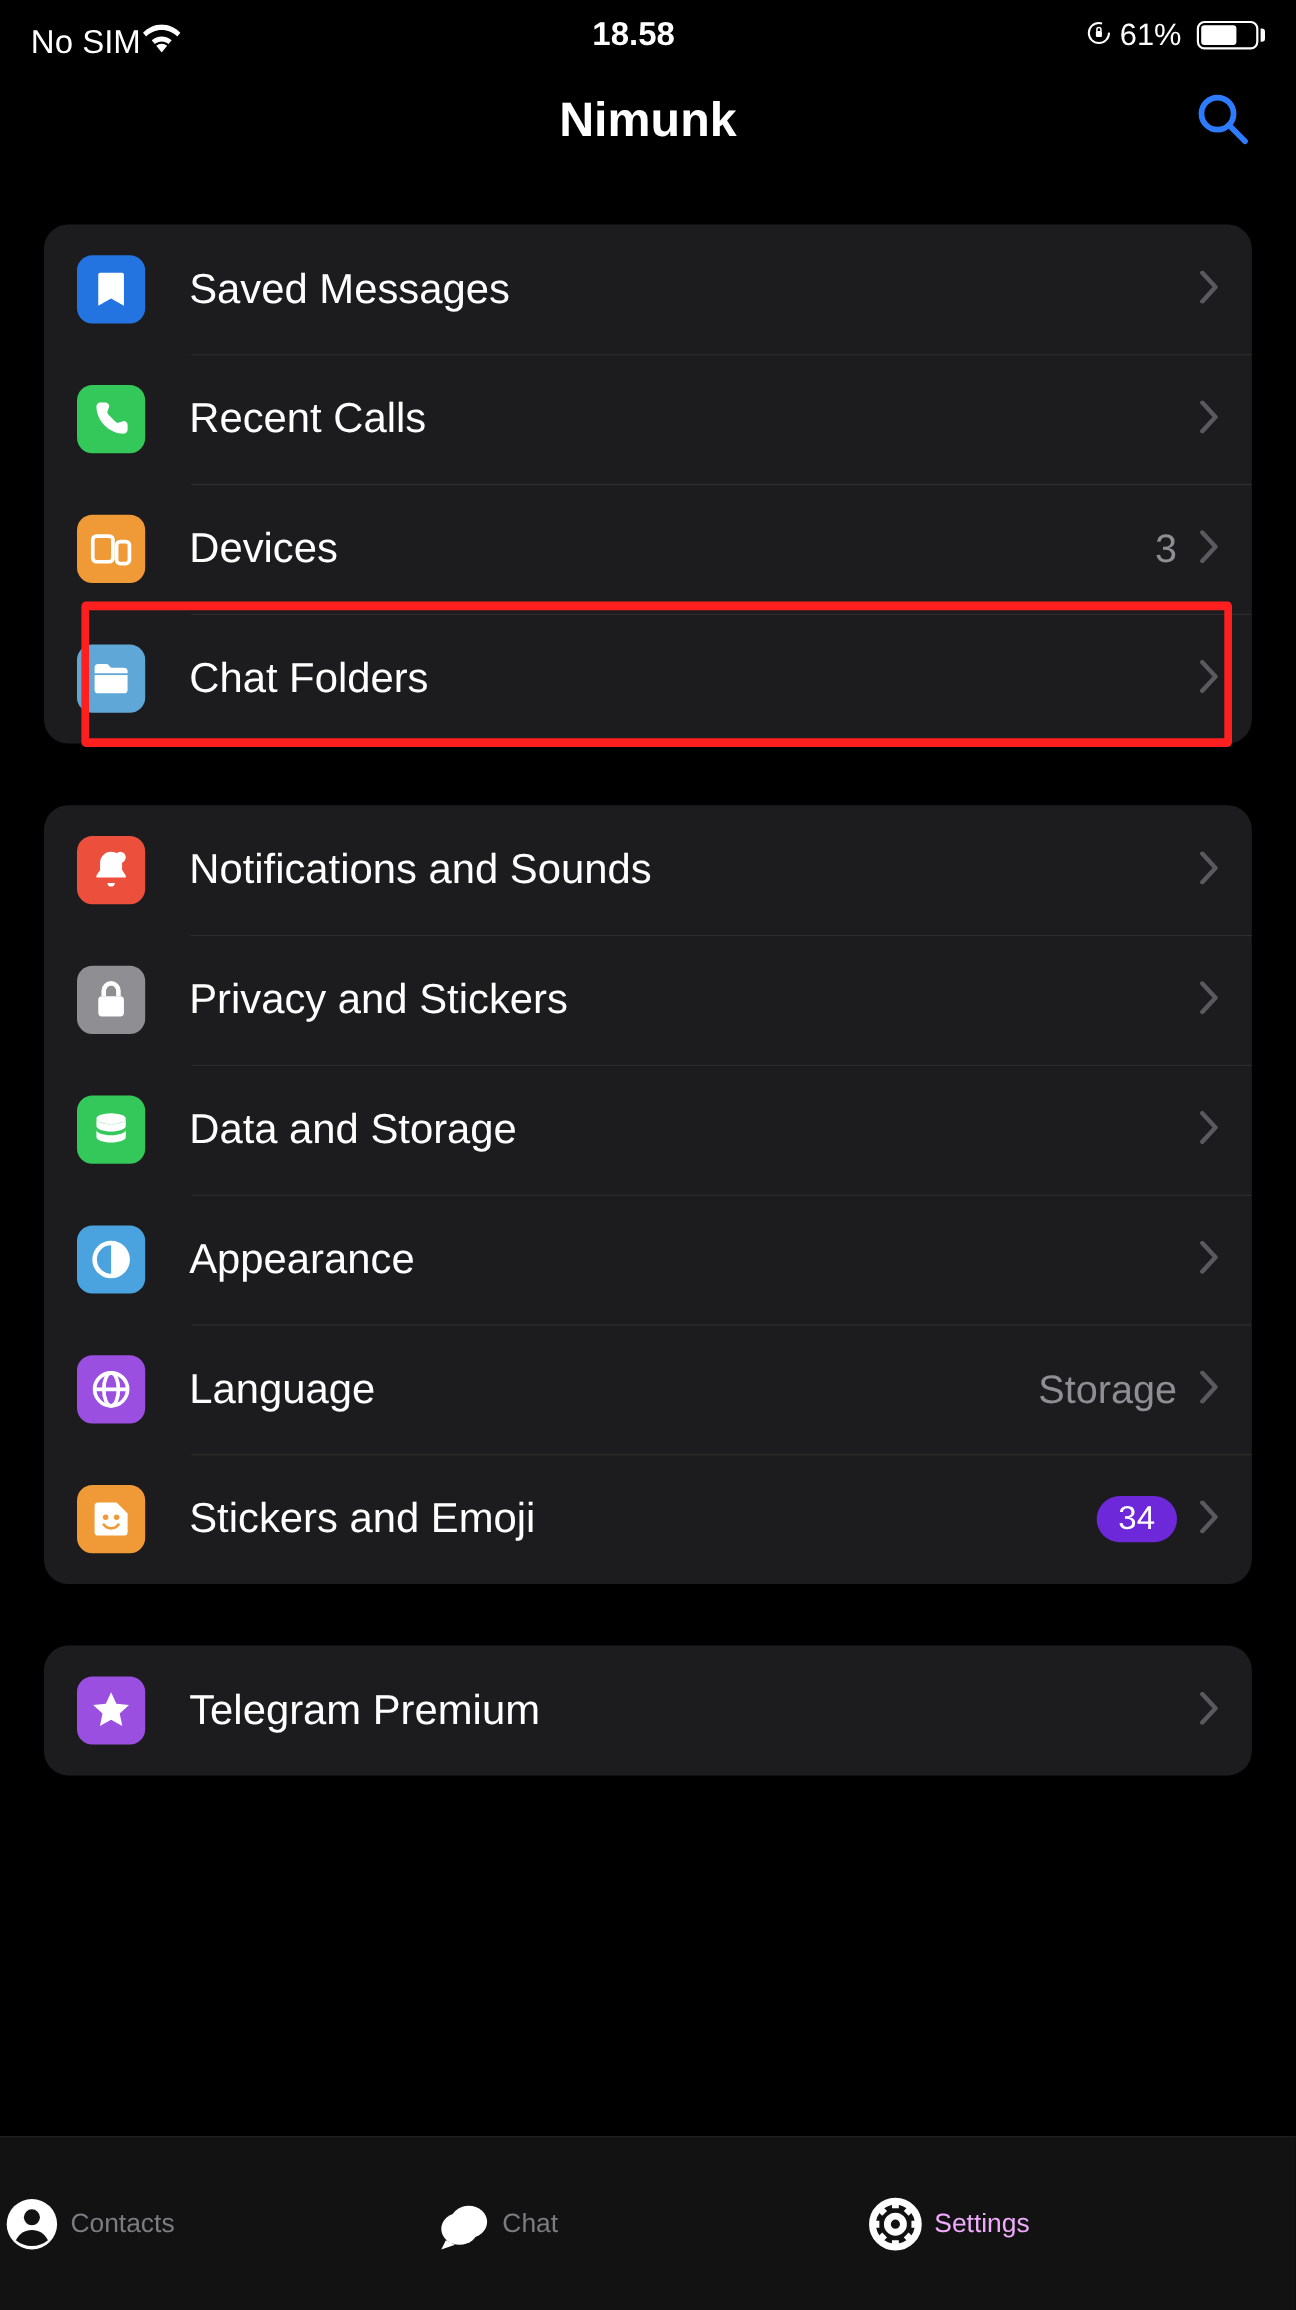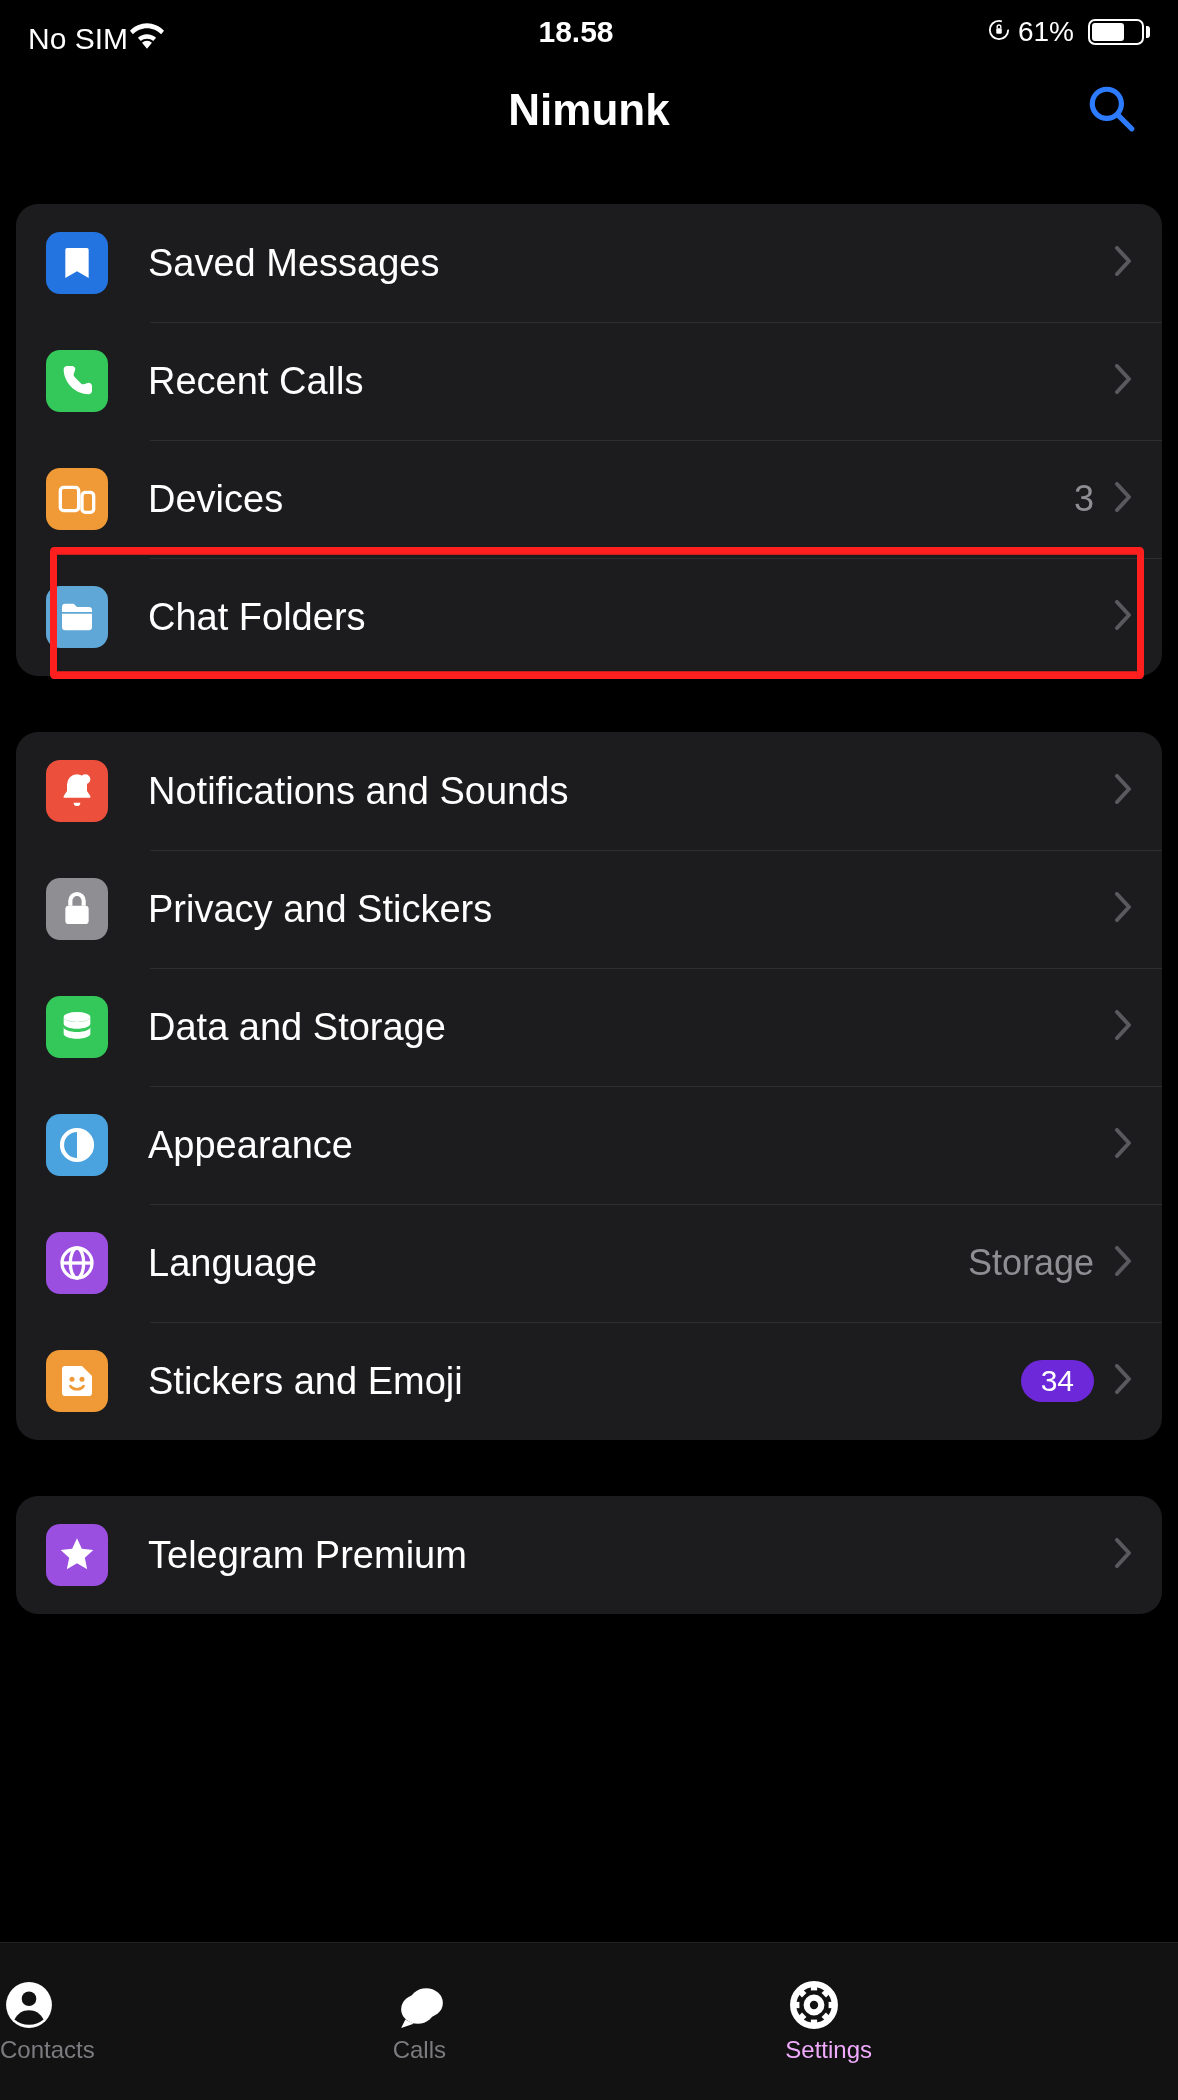--- a/index.html
+++ b/index.html
@@ -11,36 +11,36 @@
   .wifi-icon svg { width: 34px; height: 26px; }
   .battery-wrap { display: flex; align-items: center; }
   .battery-body { width: 56px; height: 26px; border: 2.5px solid #fff; border-radius: 7px; position: relative; margin-left: 6px; }
   .battery-fill { position: absolute; top: 2px; left: 2px; bottom: 2px; width: 61%; background: #fff; border-radius: 3px; }
   .battery-cap { width: 4px; height: 12px; background: #fff; border-radius: 0 3px 3px 0; margin-left: 2px; }
   .lock-rotate svg { width: 22px; height: 22px; }
   .header { display: flex; align-items: center; justify-content: center; height: 100px; position: relative; }
   .header-title { font-size: 44px; font-weight: 600; }
   .search-btn { position: absolute; right: 42px; top: 50%; transform: translateY(-50%); }
   .search-btn svg { width: 50px; height: 50px; }
-  .content { padding: 0 16px; }
+  .content { padding: 0 40px; }
   .group { background: #1c1c1e; border-radius: 22px; margin-top: 56px; overflow: visible; }
   .group:first-of-type { margin-top: 44px; }
   .row { display: flex; align-items: center; padding: 0 30px; height: 118px; position: relative; }
   .row + .row::before { content: ""; position: absolute; top: 0; left: 134px; right: 0; height: 1px; background: #2e2e30; }
   .icon-box { width: 62px; height: 62px; border-radius: 14px; display: flex; align-items: center; justify-content: center; flex-shrink: 0; margin-right: 40px; }
   .icon-box svg { width: 40px; height: 40px; }
   .row-label { font-size: 38px; font-weight: 400; flex: 1; color: #fff; }
   .row-value { font-size: 36px; color: #8e8e93; margin-right: 20px; }
   .badge { background: #6d28d9; color: #fff; font-size: 30px; font-weight: 500; padding: 4px 20px; border-radius: 40px; margin-right: 20px; }
   .chevron { color: #5a5a5e; }
   .chevron svg { width: 18px; height: 30px; }
   .highlight-box { position: absolute; border: 7px solid #ff1f1f; left: 34px; right: 18px; top: 0; bottom: 0; transform: translateY(-4px) scaleY(1.12); pointer-events: none; border-radius: 4px; }
   .row-highlighted { position: relative; }
   .tabbar { position: absolute; bottom: 0; left: 0; right: 0; height: 158px; background: #121212; display: flex; align-items: center; border-top: 1px solid #222; }
-  .tab { flex: 1; display: flex; flex-direction: column; align-items: flex-start; gap: 6px; }
+  .tab { flex: 1; display: flex; flex-direction: row; align-items: center; gap: 6px; }
   .tab svg { width: 58px; height: 50px; }
   .tab-label { font-size: 24px; color: #7c7c80; }
   .tab.active .tab-label { color: #f0abfc; }
   .tab.active svg { fill: #2d7bff; }
   .tab svg { fill: #7c7c80; }
   
   .bg-blue { background: #2374e1; }
   .bg-green { background: #34c759; }
   .bg-orange { background: #f09a37; }
   .bg-lightblue { background: #5ea7d6; }
@@ -231,21 +231,21 @@
     <div class="tab">
       <svg viewBox="0 0 24 24">
         <use href="#i-contact"></use>
       </svg>
       <div class="tab-label">Contacts</div>
     </div>
     <div class="tab">
       <svg viewBox="0 0 24 24">
         <use href="#i-chat"></use>
       </svg>
-      <div class="tab-label">Calls</div>
+      <div class="tab-label">Chat</div>
     </div>
     <div class="tab active">
       <svg viewBox="0 0 24 24">
         <use href="#i-gear"></use>
       </svg>
       <div class="tab-label">Settings</div>
     </div>
   </div>
 
 <svg width="0" height="0" style="position:absolute">

